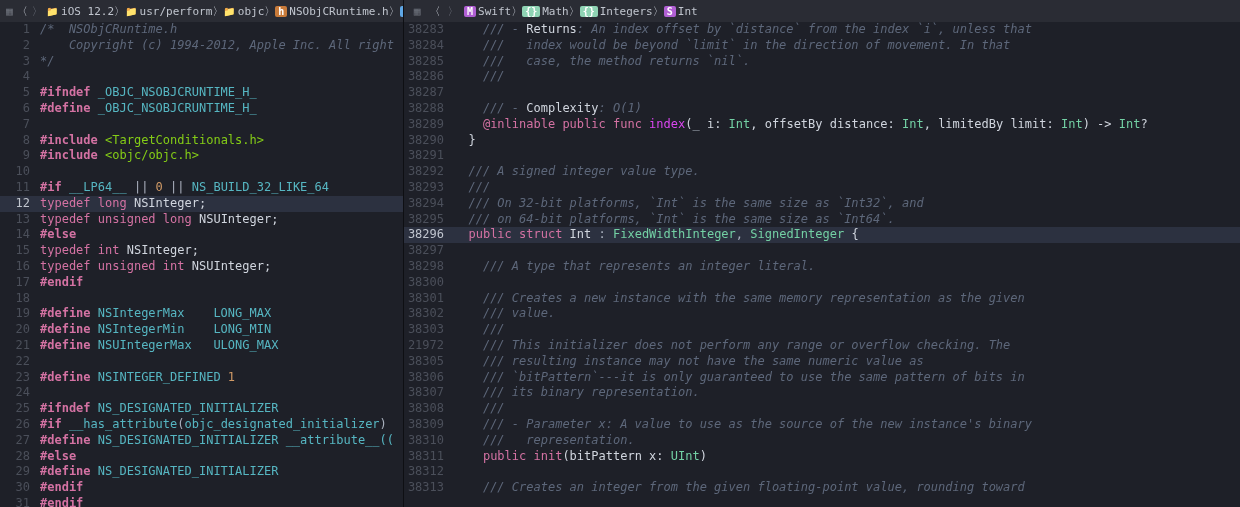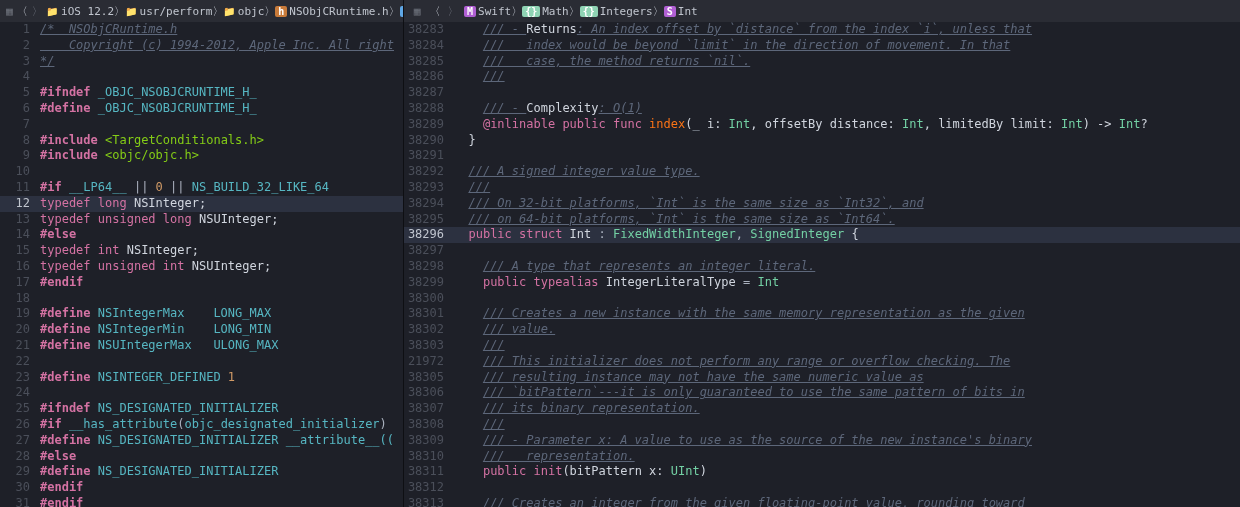--- a/index.html
+++ b/index.html
@@ -36,27 +36,27 @@
 .line { display:flex; align-items:flex-start; white-space:pre; }
 .gutter {
   width:40px; text-align:right; padding-right:10px;
   color:#4b4f5a; user-select:none; flex:shrink 0;
 }
 .right .gutter { width:50px; }
 .content { flex:1; overflow:hidden; }
 .line.hl { background:#2c3140; }
 .line.hl .gutter { color:#c0c5ce; }
 
-.cm { color:#5d677a; font-style:italic;text-decoration:underline; }
+.cm { color:#5d677a; font-style:italic; }
 .pp { color:#d472a3;font-weight:bold; }
 .kw { color:#d472a3;text-align:right; }
 .mc { color:#56b6c2;margin-top:30px; }
 .inc { color:#84cc16; }
 .num { color:#d19a66; }
-.fn { color:#f97316;margin-top:32px; }
+.fn { color:#d946ef;margin-top:32px; }
 .id { color:#abb2bf; }
 .at { color:#d472a3; }
 .prt { color:#73d0a4; }
 .white { color:#d0d5de; }
 </style>
 </head>
 <body>
 
 <div class="pane left">
   <div class="topbar">
@@ -146,21 +146,20 @@
         <div class="line"><span class="gutter">38289</span><span class="content"><span class="id">    </span><span class="at">@inlinable </span><span class="kw">public </span><span class="kw">func </span><span class="fn">index</span><span class="white">(</span><span class="id">_ </span><span class="white">i: </span><span class="prt">Int</span><span class="white">, offsetBy distance: </span><span class="prt">Int</span><span class="white">, limitedBy limit: </span><span class="prt">Int</span><span class="white">) -&gt; </span><span class="prt">Int</span><span class="white">?</span></span></div>
         <div class="line"><span class="gutter">38290</span><span class="content"><span class="id">  </span><span class="white">}</span></span></div>
         <div class="line"><span class="gutter">38291</span><span class="content"></span></div>
         <div class="line"><span class="gutter">38292</span><span class="content"><span class="id">  </span><span class="cm">/// A signed integer value type.</span></span></div>
         <div class="line"><span class="gutter">38293</span><span class="content"><span class="id">  </span><span class="cm">///</span></span></div>
         <div class="line"><span class="gutter">38294</span><span class="content"><span class="id">  </span><span class="cm">/// On 32-bit platforms, `Int` is the same size as `Int32`, and</span></span></div>
         <div class="line"><span class="gutter">38295</span><span class="content"><span class="id">  </span><span class="cm">/// on 64-bit platforms, `Int` is the same size as `Int64`.</span></span></div>
         <div class="line hl"><span class="gutter">38296</span><span class="content"><span class="id">  </span><span class="kw">public </span><span class="kw">struct </span><span class="white">Int</span><span class="id"> : </span><span class="prt">FixedWidthInteger</span><span class="id">, </span><span class="prt">SignedInteger</span><span class="id"> </span><span class="white">{</span></span></div>
         <div class="line"><span class="gutter">38297</span><span class="content"></span></div>
         <div class="line"><span class="gutter">38298</span><span class="content"><span class="id">    </span><span class="cm">/// A type that represents an integer literal.</span></span></div>
-        <div class="line"><span class="gutter">38299</span><span class="content"><span class="id">    </span><span class="kw">public </span><span class="kw">typealias </span><span class="white">IntegerLiteralType</span><span class="id"> = </span><span class="prt">Int</span></span></div>
         <div class="line"><span class="gutter">38300</span><span class="content"></span></div>
         <div class="line"><span class="gutter">38301</span><span class="content"><span class="id">    </span><span class="cm">/// Creates a new instance with the same memory representation as the given</span></span></div>
         <div class="line"><span class="gutter">38302</span><span class="content"><span class="id">    </span><span class="cm">/// value.</span></span></div>
         <div class="line"><span class="gutter">38303</span><span class="content"><span class="id">    </span><span class="cm">///</span></span></div>
         <div class="line"><span class="gutter">21972</span><span class="content"><span class="id">    </span><span class="cm">/// This initializer does not perform any range or overflow checking. The</span></span></div>
         <div class="line"><span class="gutter">38305</span><span class="content"><span class="id">    </span><span class="cm">/// resulting instance may not have the same numeric value as</span></span></div>
         <div class="line"><span class="gutter">38306</span><span class="content"><span class="id">    </span><span class="cm">/// `bitPattern`---it is only guaranteed to use the same pattern of bits in</span></span></div>
         <div class="line"><span class="gutter">38307</span><span class="content"><span class="id">    </span><span class="cm">/// its binary representation.</span></span></div>
         <div class="line"><span class="gutter">38308</span><span class="content"><span class="id">    </span><span class="cm">///</span></span></div>
         <div class="line"><span class="gutter">38309</span><span class="content"><span class="id">    </span><span class="cm">/// - Parameter x: A value to use as the source of the new instance's binary</span></span></div>

